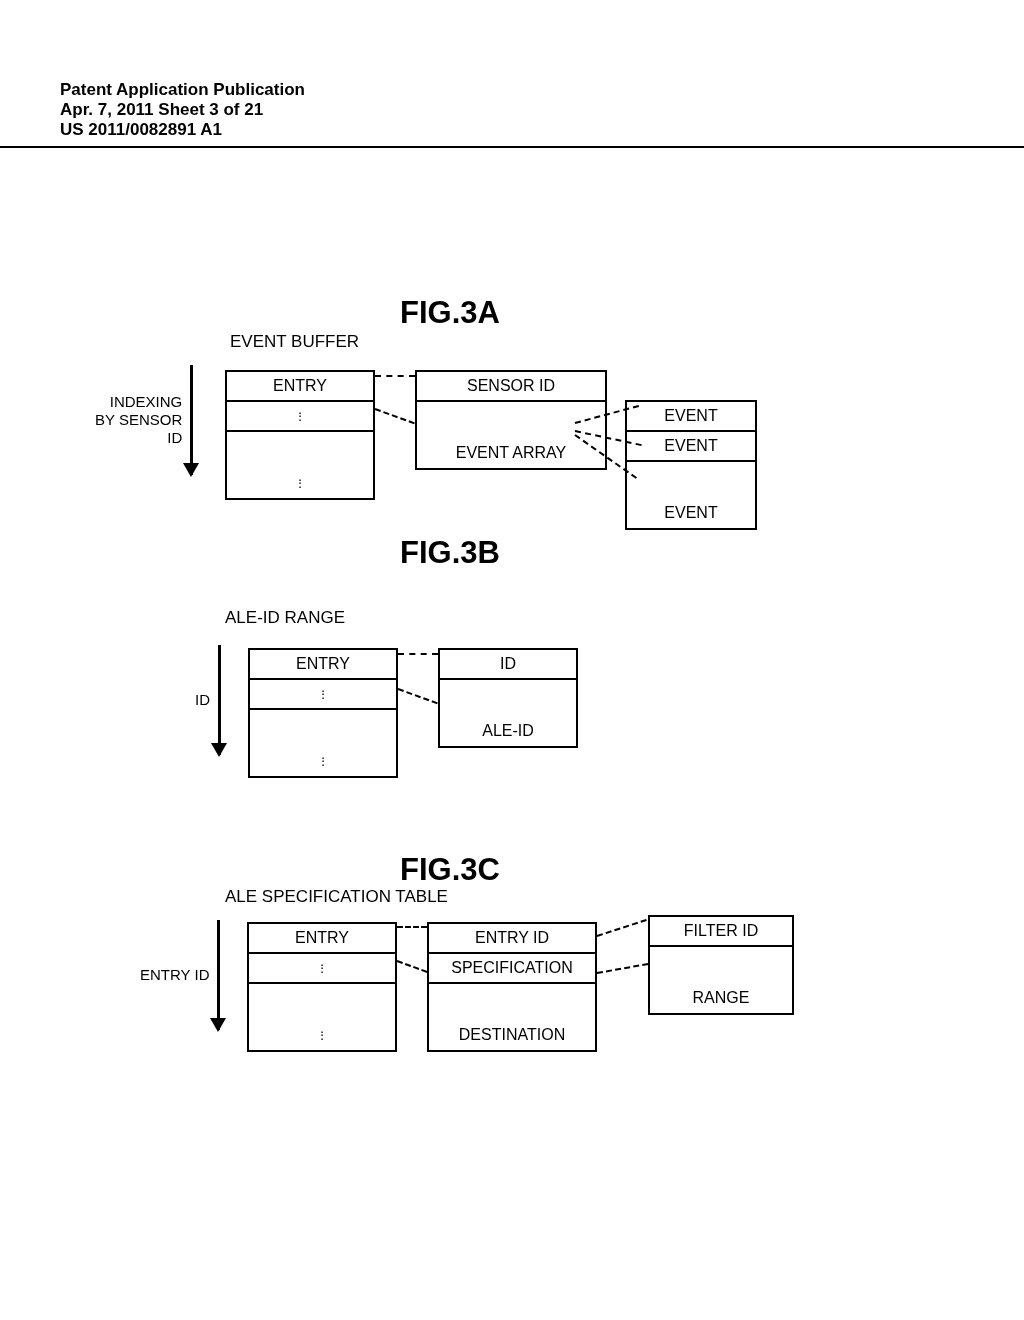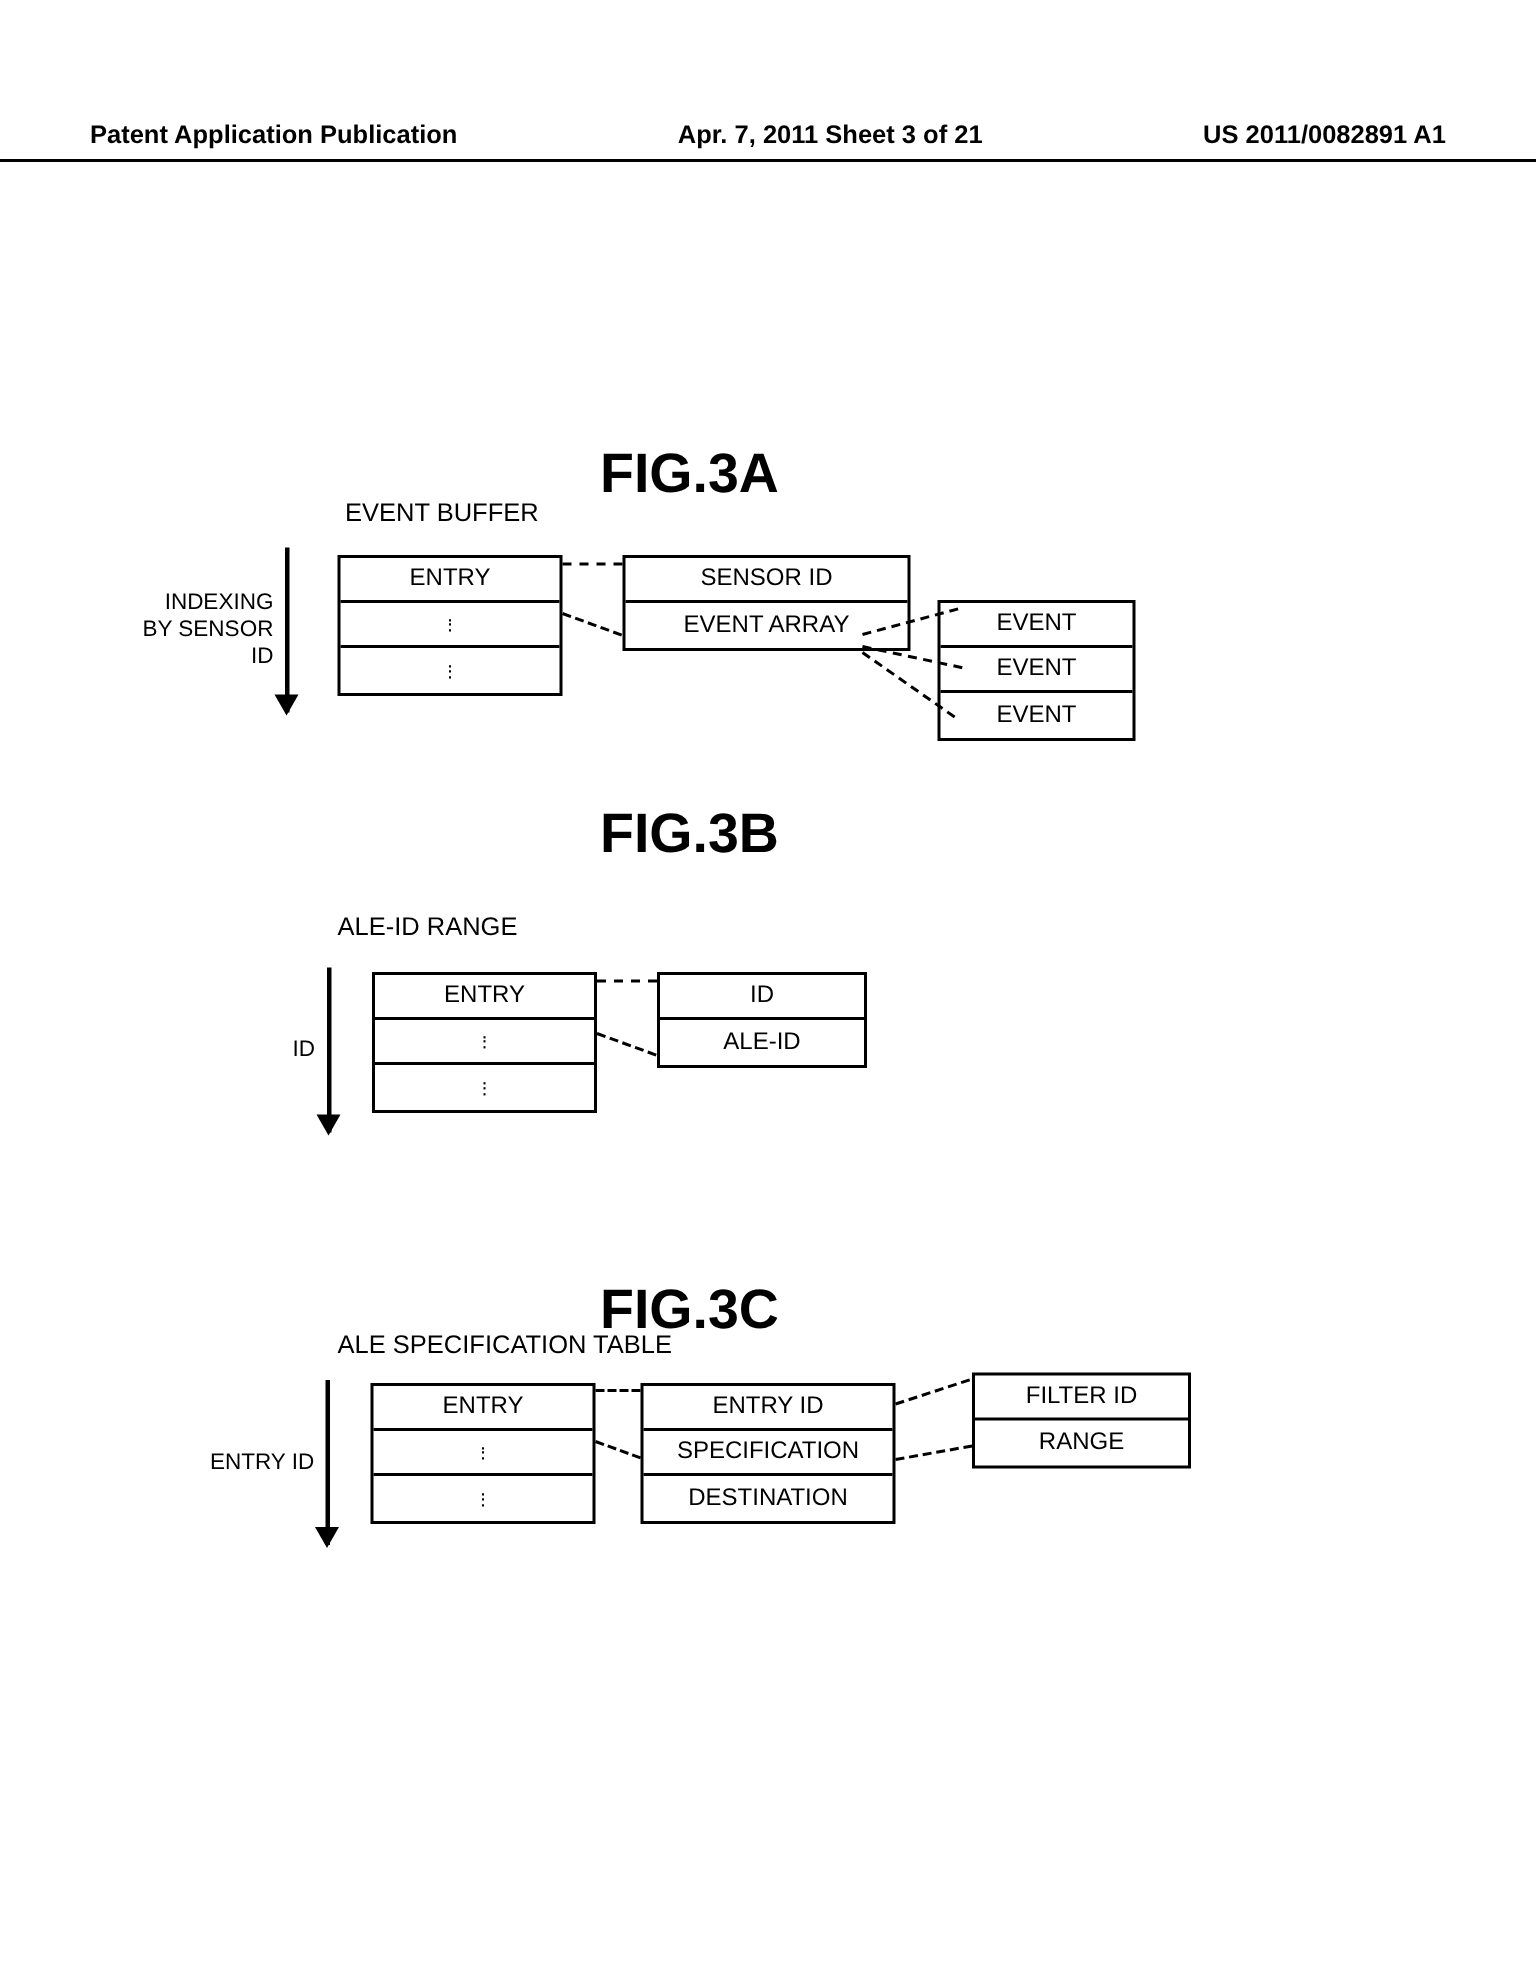--- a/index.html
+++ b/index.html
@@ -14,27 +14,28 @@
     position: absolute;
     top: 80px;
     left: 0;
     width: 1024px;
     padding: 0 60px 6px 60px;
     border-bottom: 2px solid #000;
     display: flex;
     justify-content: space-between;
     font-size: 17px;
     font-weight: bold;
+    flex-direction: column;
   }
   .header span { font-weight: bold; }
 
   
   .fig-title {
     position: absolute;
-    font-size: 37px;
+    font-size: 31px;
     font-weight: bold;
     text-align: center;
   }
   .subtitle {
     position: absolute;
     font-size: 17px;
   }
   .arrow-wrap {
     position: absolute;
     display: flex;
@@ -70,21 +71,21 @@
   .box-row {
     border-bottom: 2px solid #000;
     text-align: center;
     font-size: 16px;
     padding: 4px 4px;
     height: 30px;
     display: flex;
     align-items: center;
     justify-content: center;
   }
-  .box-row:last-child { border-bottom: none; }
+  .box-row:last-child { border-bottom: none; margin-top: 36px; }
   .vellip {
     letter-spacing: 0;
     line-height: 0.9;
   }
   .box-row.vellip {
     flex-direction: column;
     font-size: 14px;
     line-height: 0.25;
   }
   .dash {

